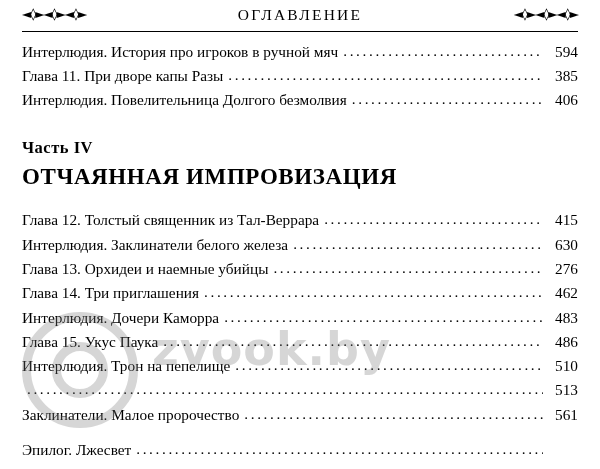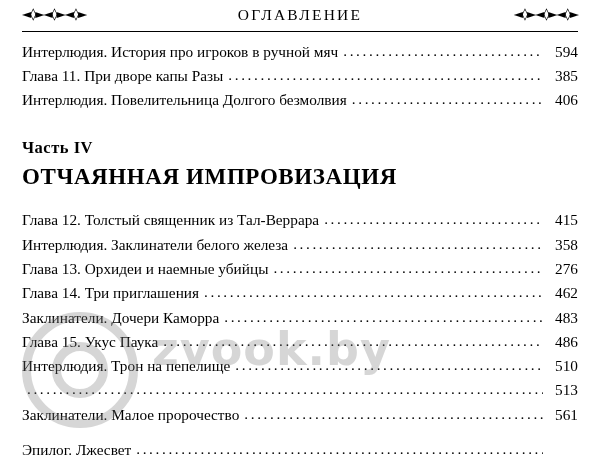--- a/index.html
+++ b/index.html
@@ -187,34 +187,34 @@
 
   <div class="toc toc-group-2">
     <div class="toc-row">
       <span class="toc-title">Глава 12. Толстый священник из Тал-Веррара</span>
       <span class="toc-dots">..............................................................................................................</span>
       <span class="toc-page">415</span>
     </div>
     <div class="toc-row">
       <span class="toc-title">Интерлюдия. Заклинатели белого железа</span>
       <span class="toc-dots">..............................................................................................................</span>
-      <span class="toc-page">358</span>
+      <span class="toc-page">630</span>
     </div>
     <div class="toc-row">
       <span class="toc-title">Глава 13. Орхидеи и наемные убийцы</span>
       <span class="toc-dots">..............................................................................................................</span>
       <span class="toc-page">276</span>
     </div>
     <div class="toc-row">
       <span class="toc-title">Глава 14. Три приглашения</span>
       <span class="toc-dots">..............................................................................................................</span>
       <span class="toc-page">462</span>
     </div>
     <div class="toc-row">
-      <span class="toc-title">Заклинатели. Дочери Каморра</span>
+      <span class="toc-title">Интерлюдия. Дочери Каморра</span>
       <span class="toc-dots">..............................................................................................................</span>
       <span class="toc-page">483</span>
     </div>
     <div class="toc-row">
       <span class="toc-title">Глава 15. Укус Паука</span>
       <span class="toc-dots">..............................................................................................................</span>
       <span class="toc-page">486</span>
     </div>
     <div class="toc-row">
       <span class="toc-title">Интерлюдия. Трон на пепелище</span>

